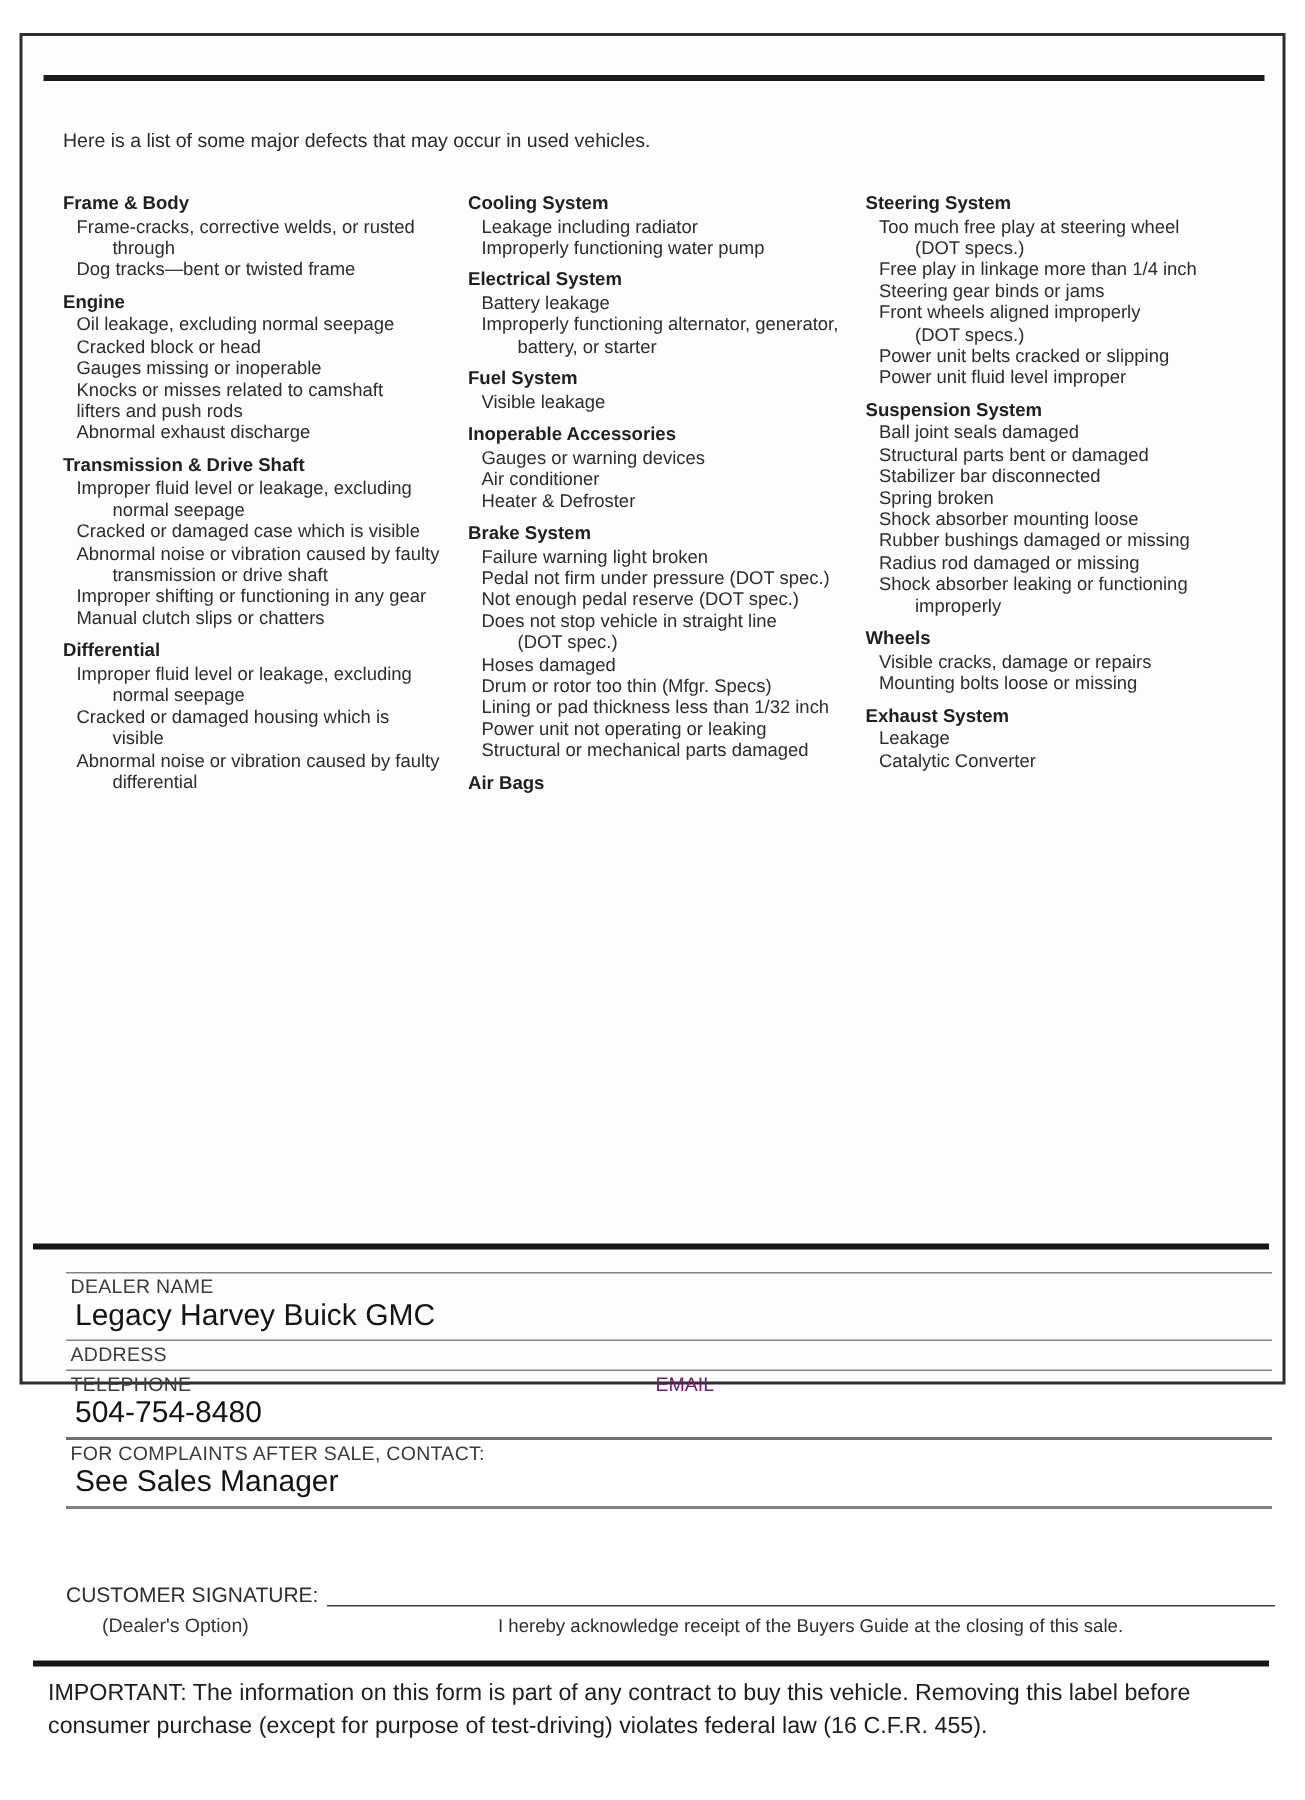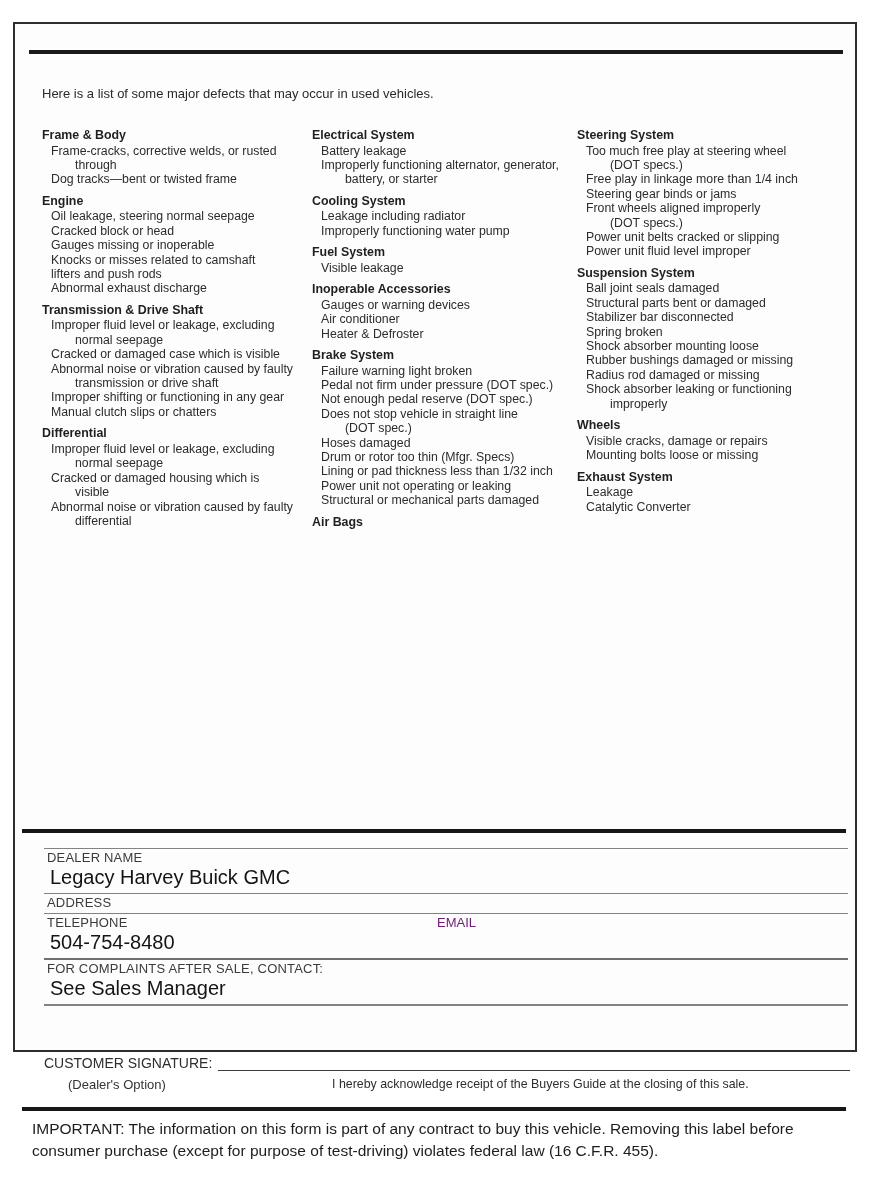--- a/index.html
+++ b/index.html
@@ -1,17 +1,17 @@
 <!DOCTYPE html>
 <html><head>
 <meta charset="utf-8">
 <style>
   * { margin: 0; padding: 0; box-sizing: border-box; }
   html, body { width: 870px; height: 1200px; background: #ffffff; font-family: "Liberation Sans", sans-serif; color: #222; }
-  .sheet { position: absolute; left: 13px; top: 22px; width: 844px; height: 1030px; border: 2px solid #2e2e2e; background: #fdfdfd; }
+  .sheet { position: absolute; left: 13px; top: 22px; width: 844px; height: 901px; border: 2px solid #2e2e2e; background: #fdfdfd; }
 
   .top-rule { position: absolute; left: 14px; right: 12px; top: 26px; height: 4px; background: #1a1a1a; }
 
   .intro { position: absolute; left: 27px; top: 62px; font-size: 13px; color: #2a2a2a; }
 
   .columns { position: absolute; left: 0; top: 104px; width: 100%; }
   .col { position: absolute; top: 0; }
   .col-0 { left: 27px;  width: 268px; }
   .col-1 { left: 297px; width: 264px; }
   .col-2 { left: 562px; width: 276px; }
@@ -54,21 +54,21 @@
   <div class="columns">
     <div class="col col-0">
         <div class="section">
           <div class="sec-head">Frame &amp; Body</div>
           <div class="item">Frame-cracks, corrective welds, or rusted
 through</div>
           <div class="item">Dog tracks—bent or twisted frame</div>
         </div>
         <div class="section">
           <div class="sec-head">Engine</div>
-          <div class="item">Oil leakage, steering normal seepage</div>
+          <div class="item">Oil leakage, excluding normal seepage</div>
           <div class="item">Cracked block or head</div>
           <div class="item">Gauges missing or inoperable</div>
           <div class="item">Knocks or misses related to camshaft</div>
           <div class="item">lifters and push rods</div>
           <div class="item">Abnormal exhaust discharge</div>
         </div>
         <div class="section">
           <div class="sec-head">Transmission &amp; Drive Shaft</div>
           <div class="item">Improper fluid level or leakage, excluding
 normal seepage</div>
@@ -83,29 +83,29 @@
           <div class="item">Improper fluid level or leakage, excluding
 normal seepage</div>
           <div class="item">Cracked or damaged housing which is
 visible</div>
           <div class="item">Abnormal noise or vibration caused by faulty
 differential</div>
         </div>
       </div>
     <div class="col col-1">
         <div class="section">
+          <div class="sec-head">Cooling System</div>
+          <div class="item">Leakage including radiator</div>
+          <div class="item">Improperly functioning water pump</div>
+        </div>
+        <div class="section">
           <div class="sec-head">Electrical System</div>
           <div class="item">Battery leakage</div>
           <div class="item">Improperly functioning alternator, generator,
 battery, or starter</div>
-        </div>
-        <div class="section">
-          <div class="sec-head">Cooling System</div>
-          <div class="item">Leakage including radiator</div>
-          <div class="item">Improperly functioning water pump</div>
         </div>
         <div class="section">
           <div class="sec-head">Fuel System</div>
           <div class="item">Visible leakage</div>
         </div>
         <div class="section">
           <div class="sec-head">Inoperable Accessories</div>
           <div class="item">Gauges or warning devices</div>
           <div class="item">Air conditioner</div>
           <div class="item">Heater &amp; Defroster</div>

